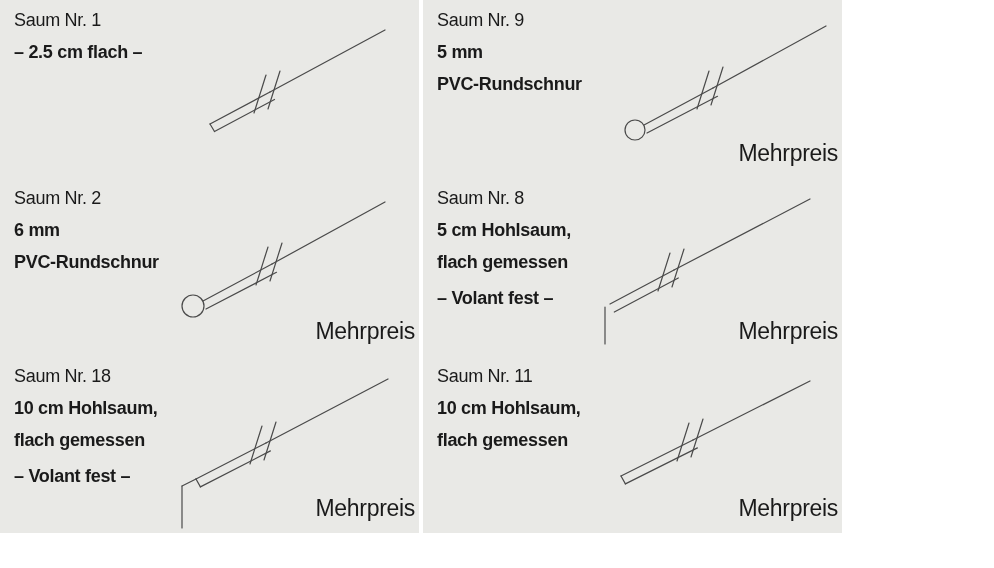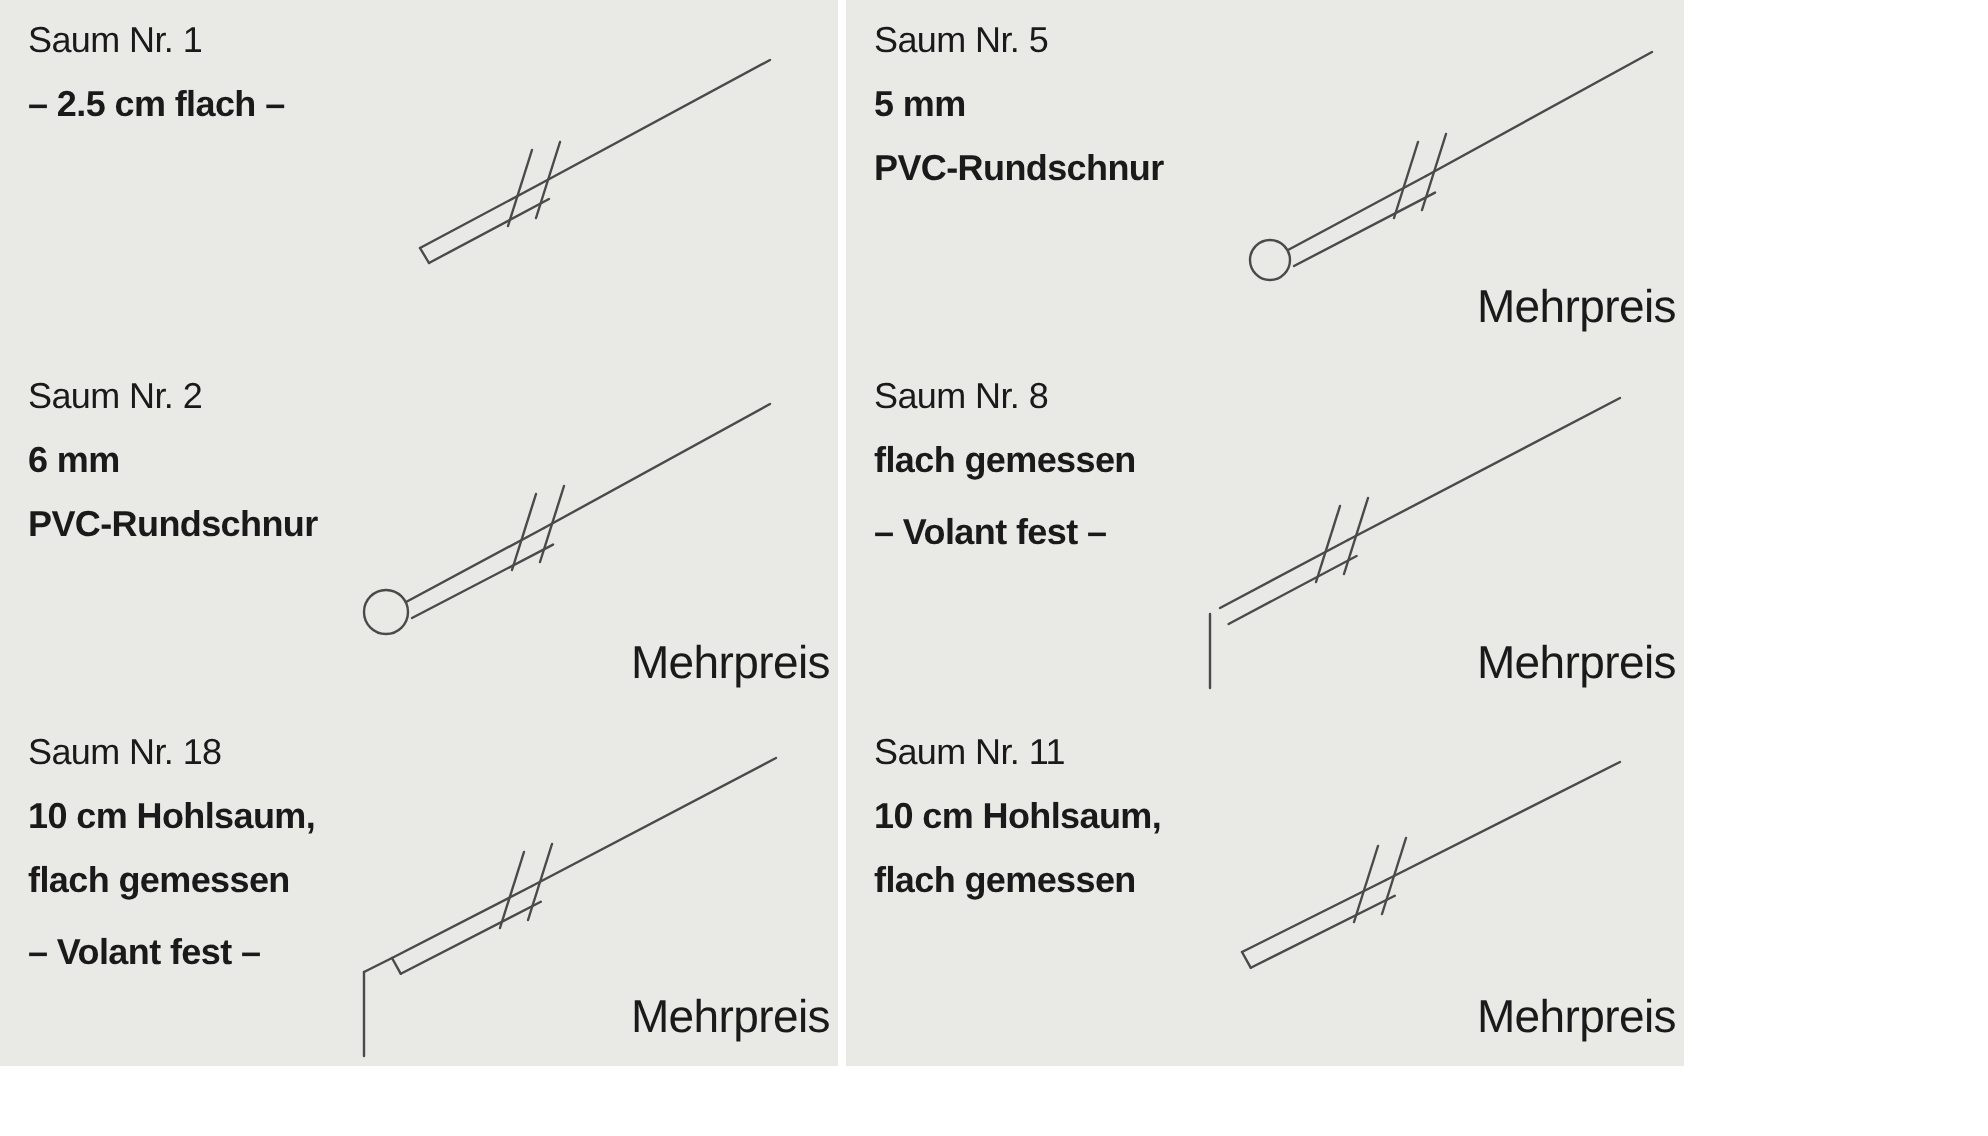--- a/index.html
+++ b/index.html
@@ -54,21 +54,21 @@
       <path d="M120,74 L60,106"></path>
       <path d="M124.5,81.5 L64.5,113.5"></path>
       <path d="M60,106 L64.5,113.5"></path>
       <path d="M116,57 L104,95"></path>
       <path d="M130,53 L118,91"></path>
     </svg>
   </section>
 
   <section class="panel">
     <div class="txt">
-      <h2 class="title">Saum Nr. 5</h2>
+      <h2 class="title">Saum Nr. 9</h2>
       <p class="line">5 mm</p>
       <p class="line">PVC-Rundschnur</p>
     </div>
     <svg class="drawing d5" width="240" height="140" viewBox="0 0 240 140">
       <path d="M235,12 L122,74"></path>
       <path d="M122,74 L53,111"></path>
       <path d="M126.5,82.3 L56,119"></path>
       <circle cx="44" cy="116" r="10"></circle>
       <path d="M118,57 L106,95"></path>
       <path d="M132,53 L120,91"></path>
@@ -89,20 +89,21 @@
       <circle cx="43" cy="116" r="11"></circle>
       <path d="M118,57 L106,95"></path>
       <path d="M132,53 L120,91"></path>
     </svg>
     <div class="mehrpreis">Mehrpreis</div>
   </section>
 
   <section class="panel">
     <div class="txt">
       <h2 class="title">Saum Nr. 8</h2>
+      <p class="line">5 cm Hohlsaum,</p>
       <p class="line">flach gemessen</p>
       <p class="note">– Volant fest –</p>
     </div>
     <svg class="drawing d9" width="230" height="160" viewBox="0 0 230 160">
       <path d="M222,7 L86,78"></path>
       <path d="M86,78 L22,112"></path>
       <path d="M90.3,86 L26.3,120"></path>
       <path d="M17,115 L17,152"></path>
       <path d="M82,61 L70,99"></path>
       <path d="M96,57 L84,95"></path>

